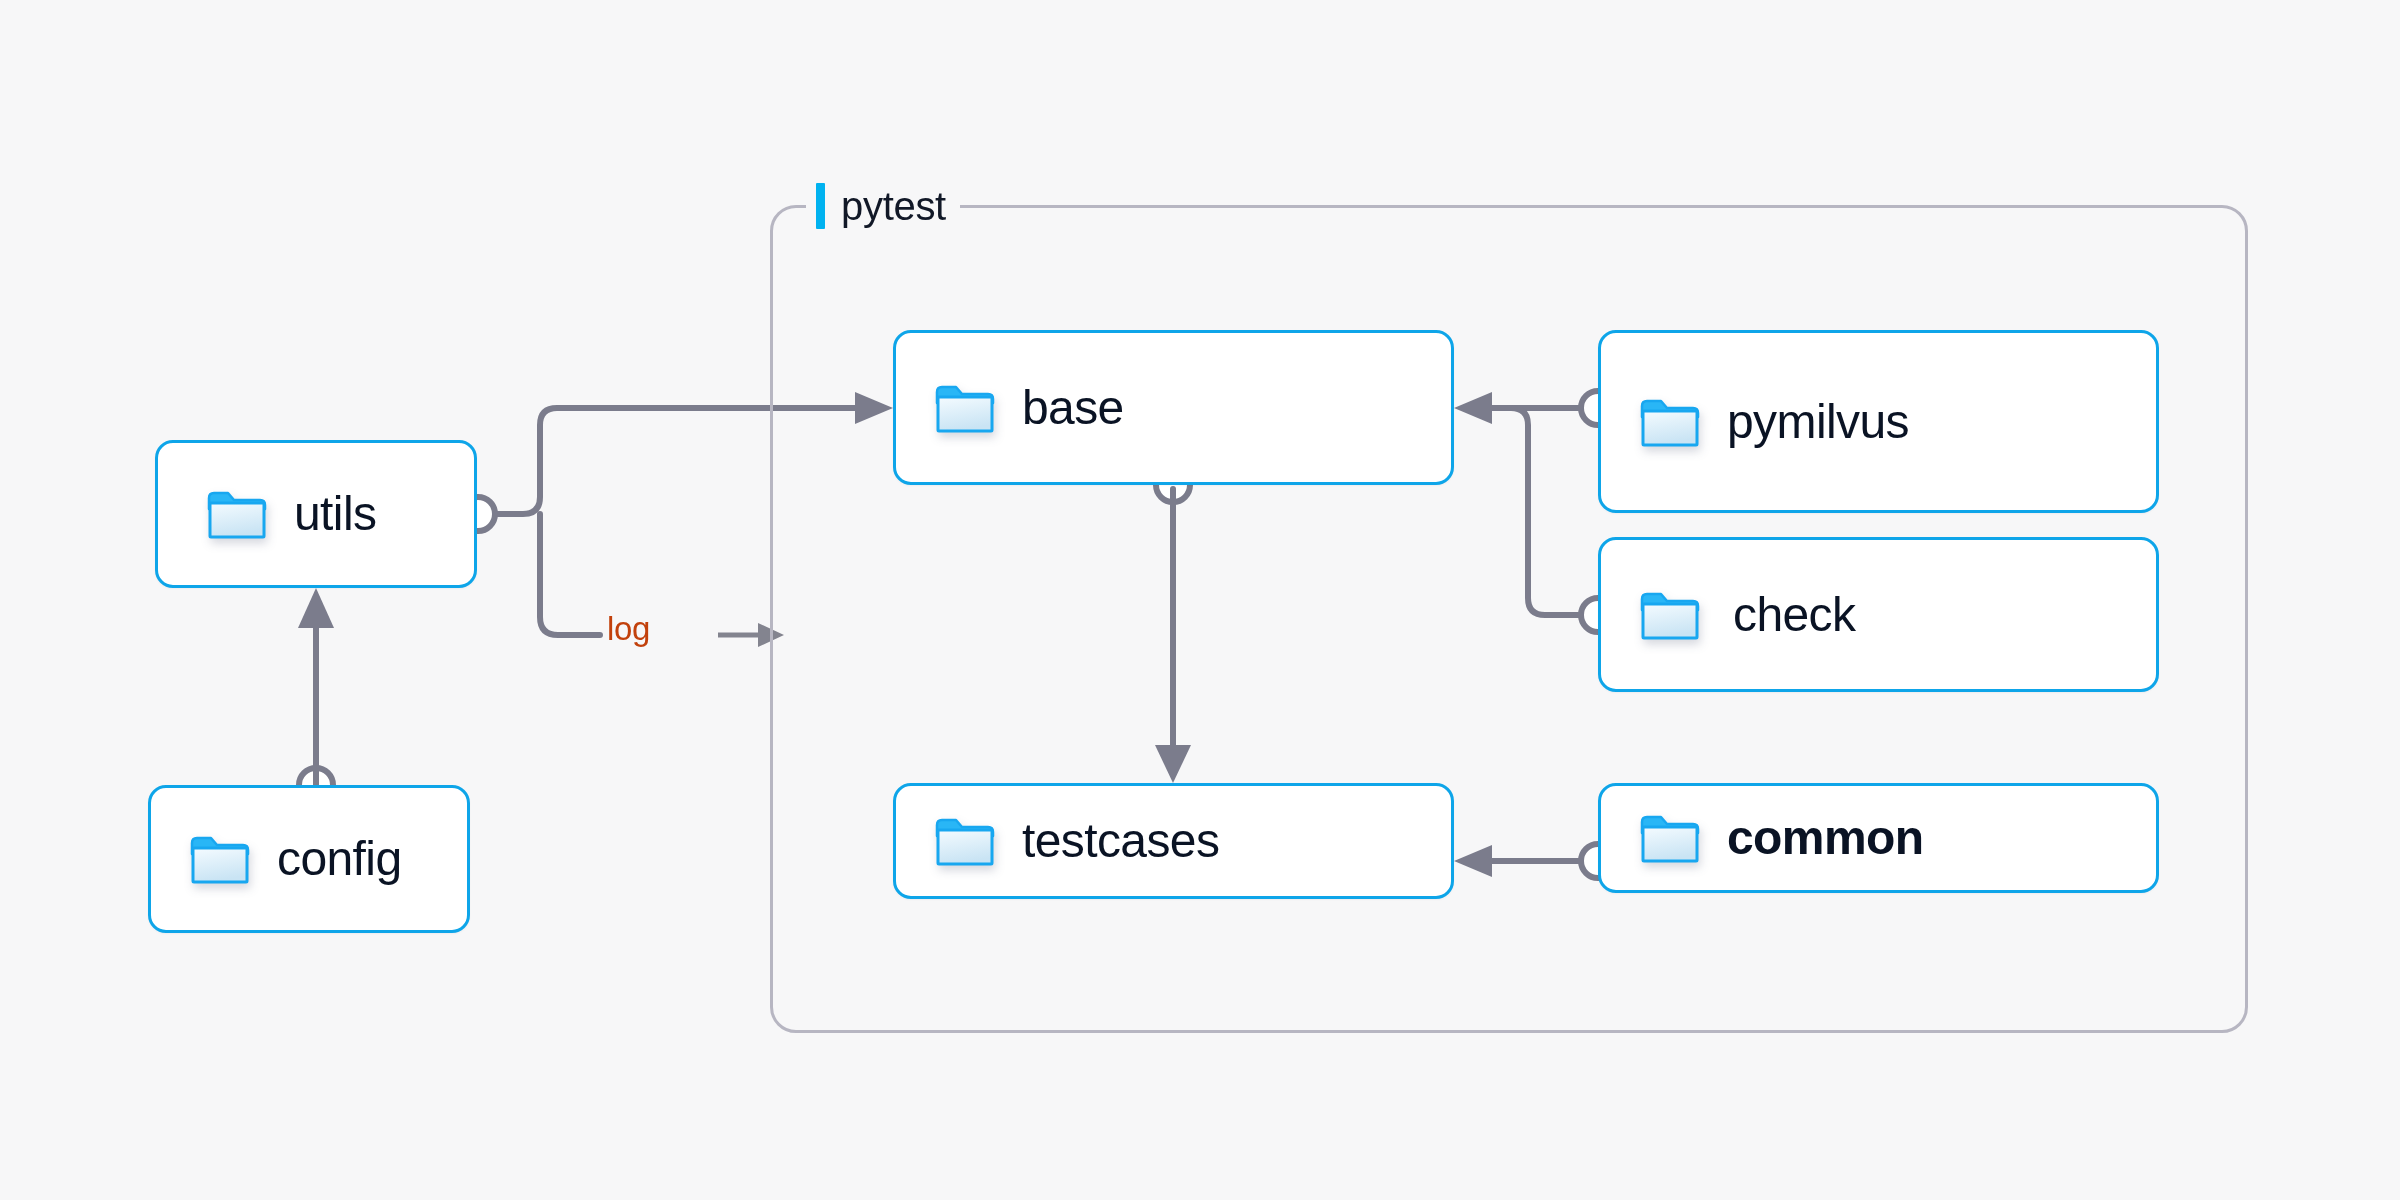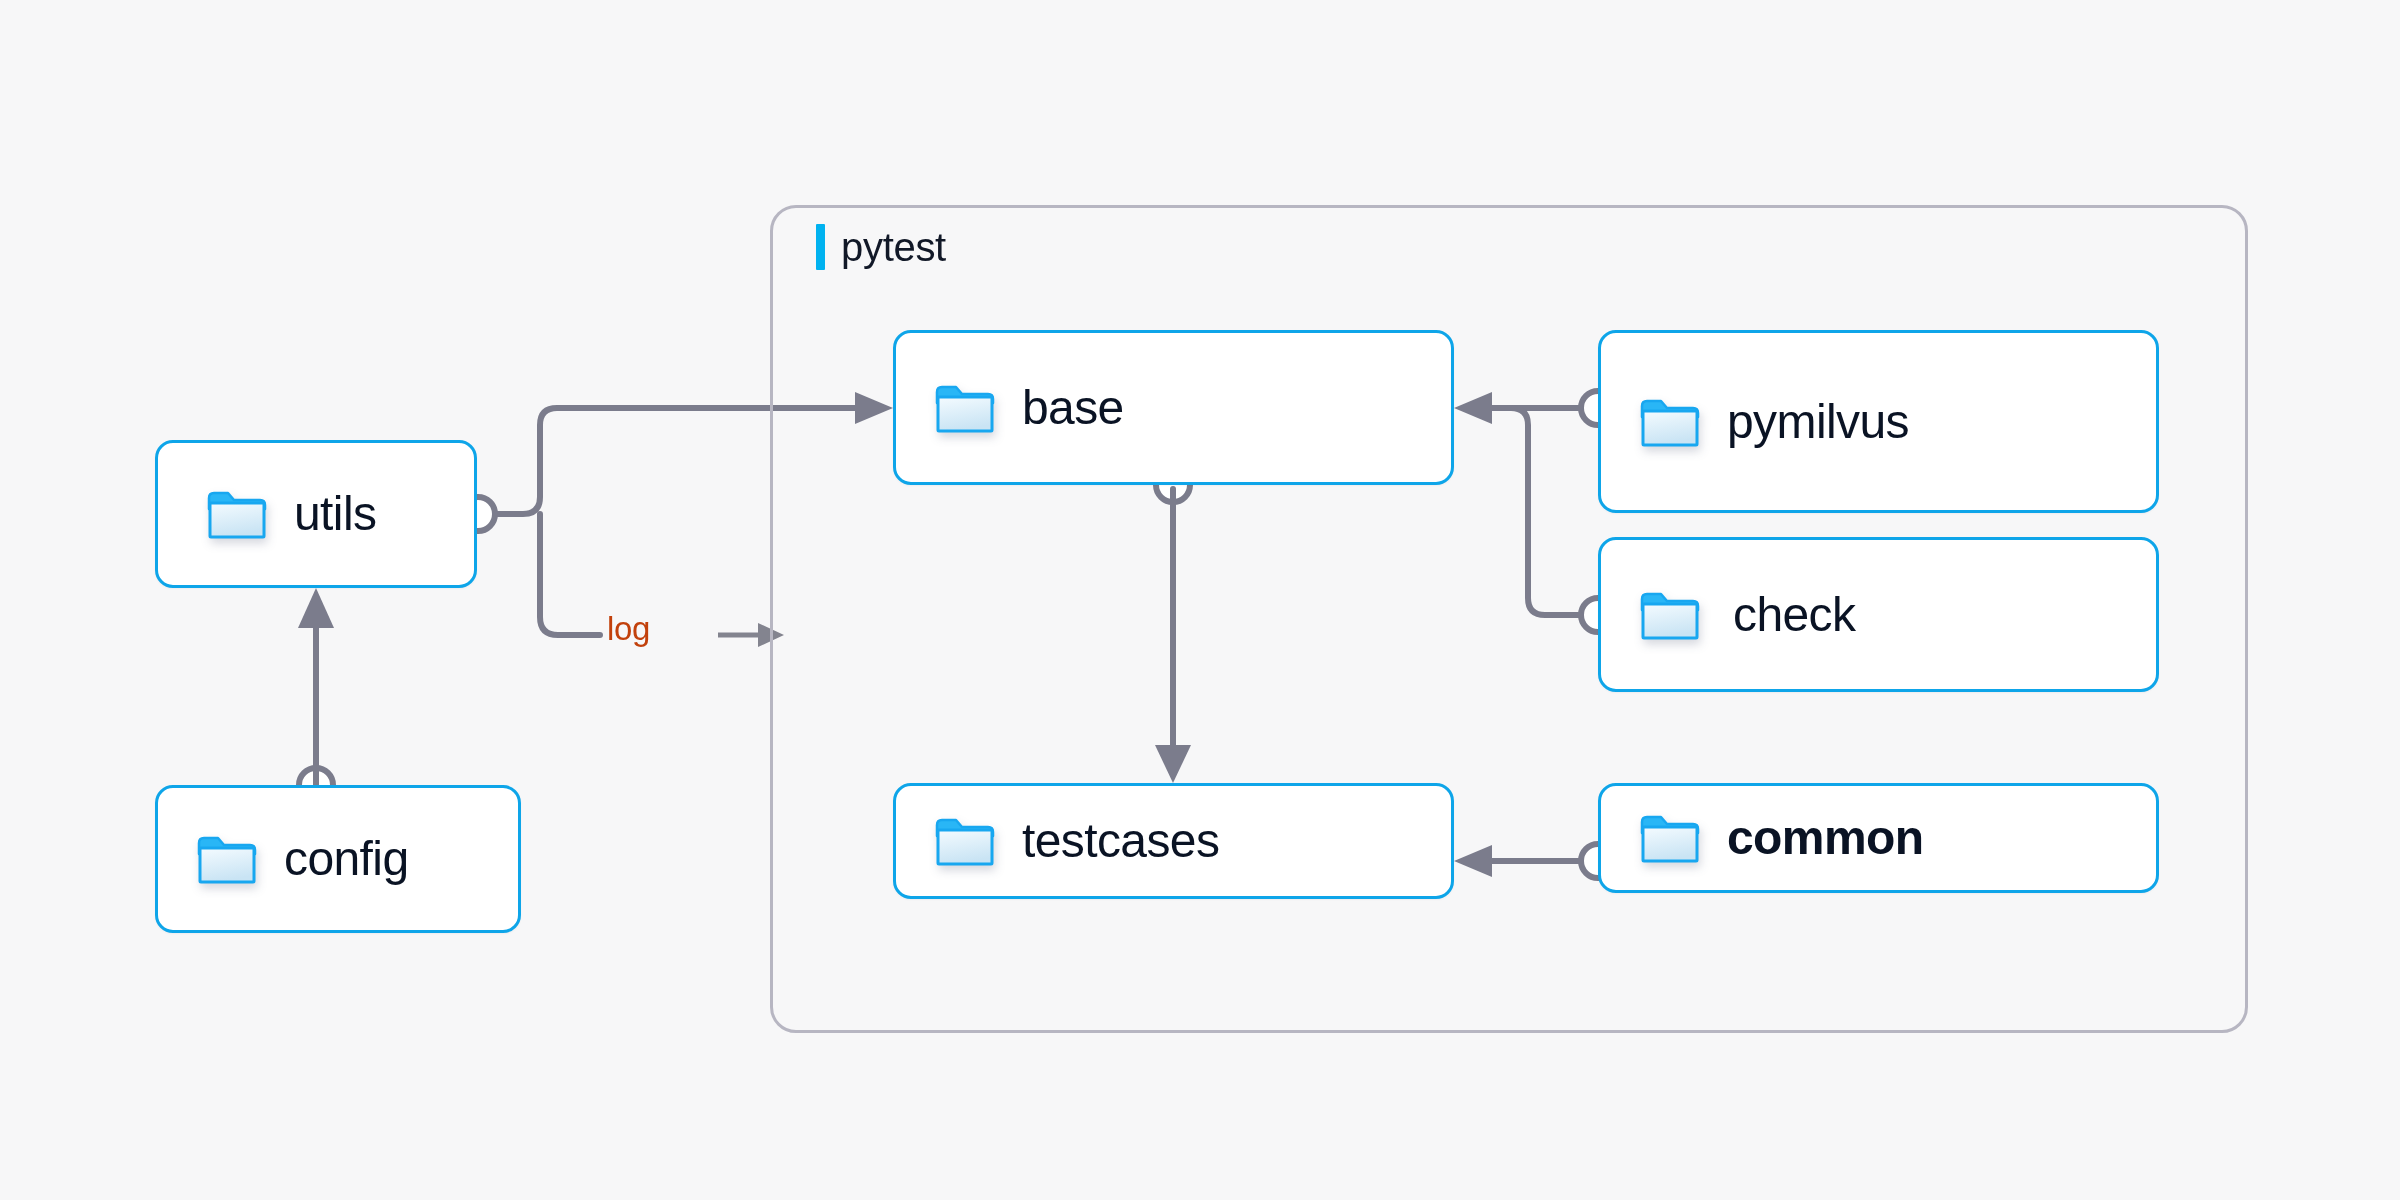--- a/index.html
+++ b/index.html
@@ -147,40 +147,40 @@
     <path class="wire" d="M 1581 408 L 1492 408"></path>
     <path class="wire" d="M 1581 615 L 1545 615 Q 1528 615 1528 598 L 1528 425 Q 1528 408 1511 408 L 1492 408"></path>
     <polygon class="arrow-head" points="1492,392 1454,408 1492,424"></polygon>
 
     <circle class="port" cx="1598" cy="861" r="17"></circle>
     <line class="wire" x1="1581" y1="861" x2="1492" y2="861"></line>
     <polygon class="arrow-head" points="1492,845 1454,861 1492,877"></polygon>
   </svg>
 
   <div class="group-box" style="left:770px; top:205px; width:1478px; height:828px;"></div>
-  <div class="group-label-wrap" style="left:806px; top:180px;margin-top:41px;">
+  <div class="group-label-wrap" style="left:806px; top:180px;">
     <span class="group-accent-bar"></span>
     <span class="group-label-text">pytest</span>
   </div>
 
   <div class="node" style="left:155px; top:440px; width:322px; height:148px;padding-left:48px;">
     <svg class="folder-icon" viewBox="0 0 62 52" xmlns="http://www.w3.org/2000/svg">
       <defs>
         <linearGradient id="fg0" x1="0" y1="0" x2="0.25" y2="1">
           <stop offset="0%" stop-color="#f4fbff"></stop>
             <stop offset="100%" stop-color="#c9e4f4"></stop>
         </linearGradient>
       </defs>
       <path d="M3 10 Q3 5 8 5 L22 5 L28 12 L54 12 Q59 12 59 17 L59 21 L3 21 Z" fill="#29b6f6" stroke="#18a7f0" stroke-width="2.5" stroke-linejoin="round"></path>
       <rect x="4" y="15" width="54" height="34" rx="1" fill="url(#fg0)" stroke="#18a7f0" stroke-width="3"></rect>
     </svg>
     <span class="node-label">utils</span>
   </div>
 
-  <div class="node" style="left:155px; top:785px; width:366px; height:148px;">
+  <div class="node" style="left:148px; top:785px; width:322px; height:148px;">
     <svg class="folder-icon" viewBox="0 0 62 52" xmlns="http://www.w3.org/2000/svg">
       <defs>
         <linearGradient id="fg1" x1="0" y1="0" x2="0.25" y2="1">
           <stop offset="0%" stop-color="#f4fbff"></stop>
             <stop offset="100%" stop-color="#c9e4f4"></stop>
         </linearGradient>
       </defs>
       <path d="M3 10 Q3 5 8 5 L22 5 L28 12 L54 12 Q59 12 59 17 L59 21 L3 21 Z" fill="#29b6f6" stroke="#18a7f0" stroke-width="2.5" stroke-linejoin="round"></path>
       <rect x="4" y="15" width="54" height="34" rx="1" fill="url(#fg1)" stroke="#18a7f0" stroke-width="3"></rect>
     </svg>

